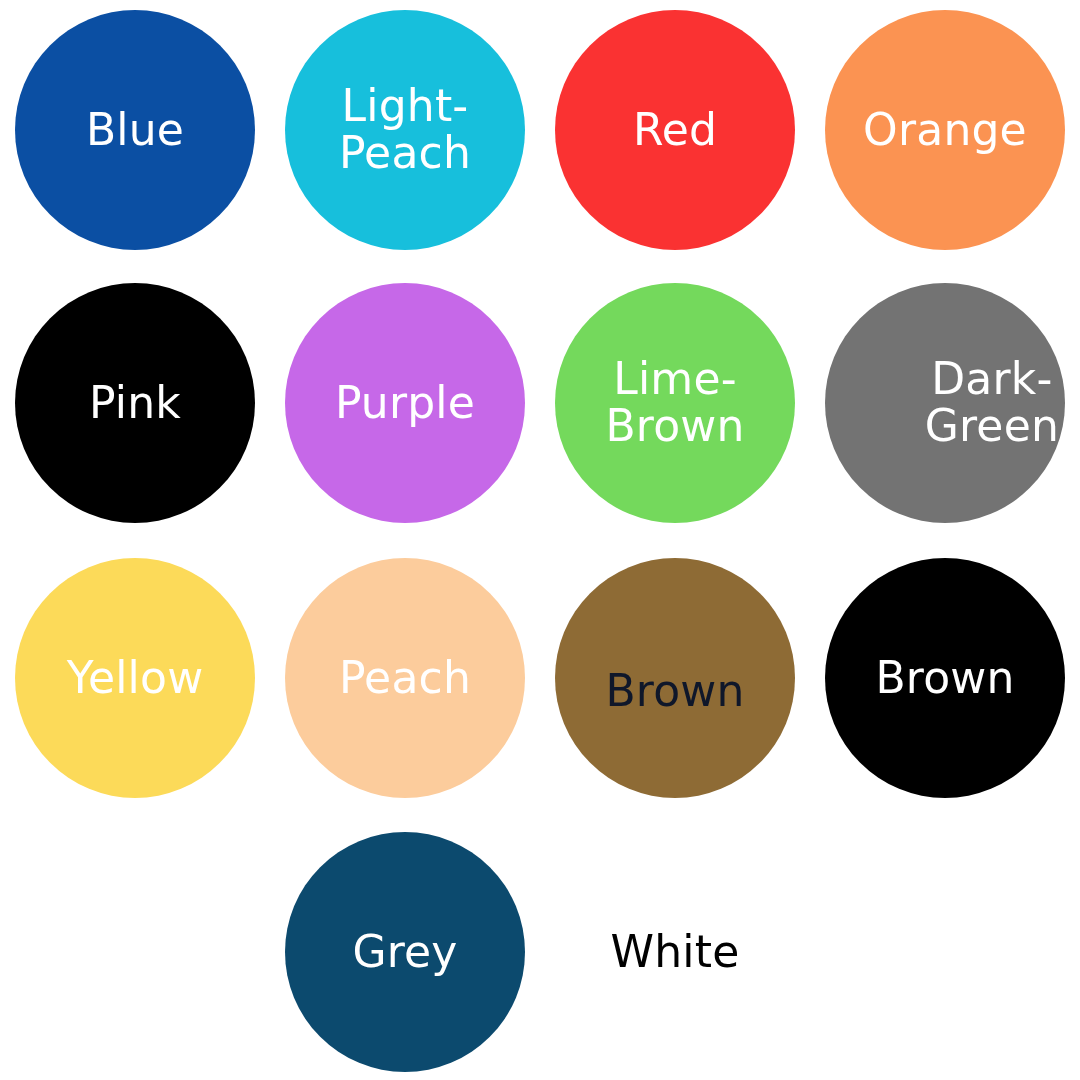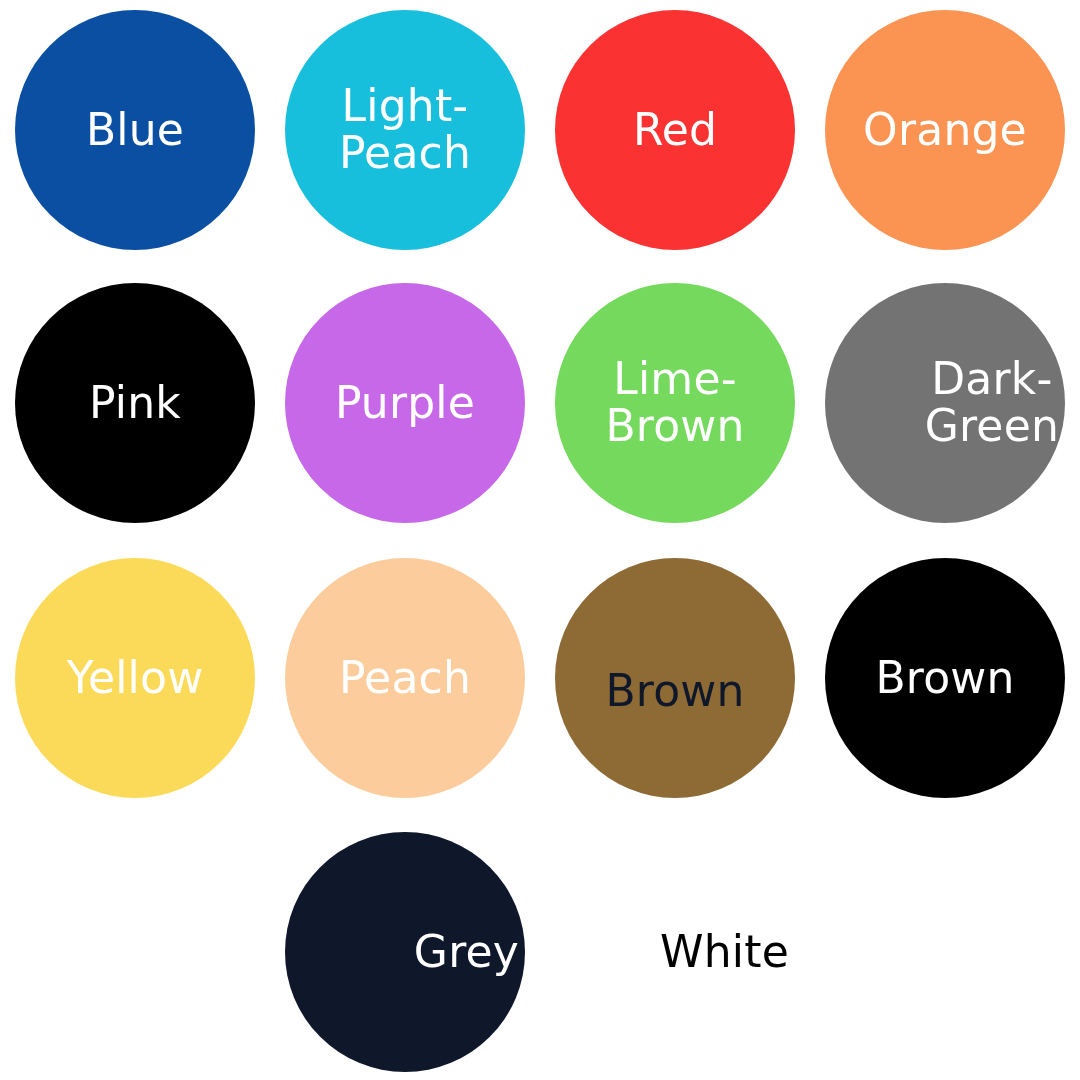--- a/index.html
+++ b/index.html
@@ -85,19 +85,19 @@
     </div>
     <div class="swatch col-1 row-2" style="background: rgb(252, 204, 156);">
       <span class="swatch-label" style="color: rgb(255, 255, 255);">Peach</span>
     </div>
     <div class="swatch col-2 row-2" style="background: rgb(142, 107, 53);">
       <span class="swatch-label" style="color: #0f172a; margin-top: 27px;">Brown</span>
     </div>
     <div class="swatch col-3 row-2" style="background: rgb(0, 0, 0);">
       <span class="swatch-label" style="color: rgb(255, 255, 255);">Brown</span>
     </div>
-    <div class="swatch col-1 row-3" style="background: #0f172a; justify-content: flex-end;">
+    <div class="swatch col-1 row-3" style="background: #0c4a6e;">
       <span class="swatch-label" style="color: rgb(255, 255, 255);">Grey</span>
     </div>
-    <div class="swatch col-2 row-3" style="background: rgb(255, 255, 255); justify-content: flex-end;">
+    <div class="swatch col-2 row-3" style="background: rgb(255, 255, 255);">
       <span class="swatch-label" style="color: rgb(0, 0, 0);">White</span>
     </div>
   </div>
 
 </body></html>

